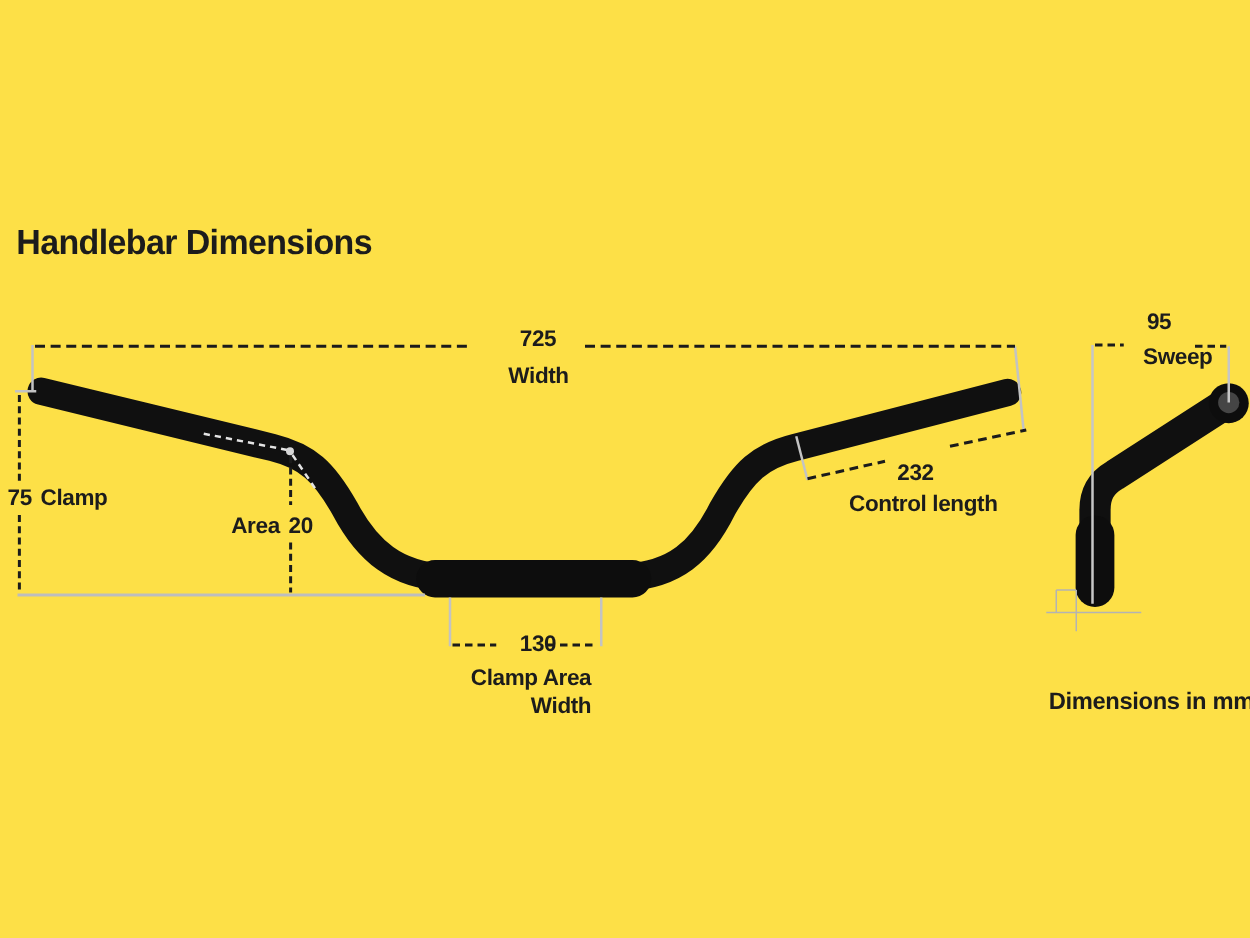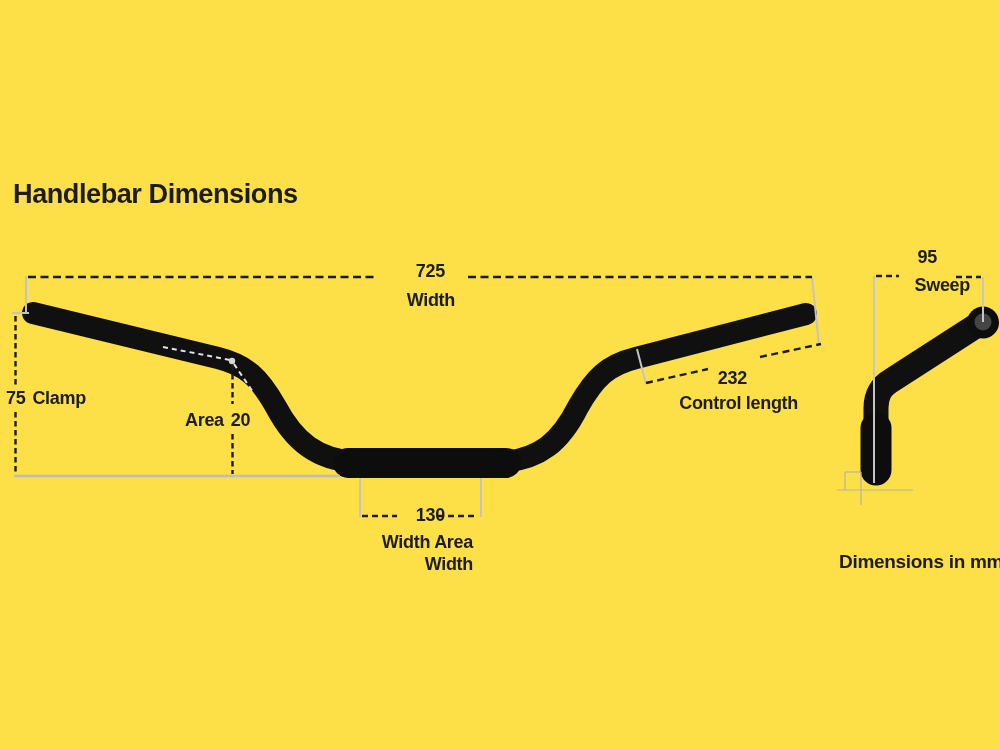--- a/index.html
+++ b/index.html
@@ -108,21 +108,21 @@
     <span>75</span>
     <span>Clamp</span>
   </div>
 
   <div class="lbl dim pair" style="left:185px; top:411px;">
     <span>Area</span>
     <span>20</span>
   </div>
 
   <div class="lbl dim center" style="left:393px; top:506px; width:52px;">130</div>
-  <div class="lbl dim center" style="left:369px; top:533px; width:104px;">Width Area</div>
+  <div class="lbl dim center" style="left:369px; top:533px; width:104px;">Clamp Area</div>
   <div class="lbl dim center" style="left:369px; top:555px; width:104px;">Width</div>
 
   <div class="lbl dim center" style="left:699px; top:349px; width:48px;margin-top:20px;">232</div>
   <div class="lbl dim center" style="left:664px; top:394px; width:134px;">Control length</div>
 
   <div class="lbl dim center" style="left:899px; top:248px; width:38px;">95</div>
   <div class="lbl dim center" style="left:894px; top:276px; width:76px;">Sweep</div>
 
   <div class="lbl footer-note" style="left:839px; top:552px;">Dimensions in mm</div>
 

